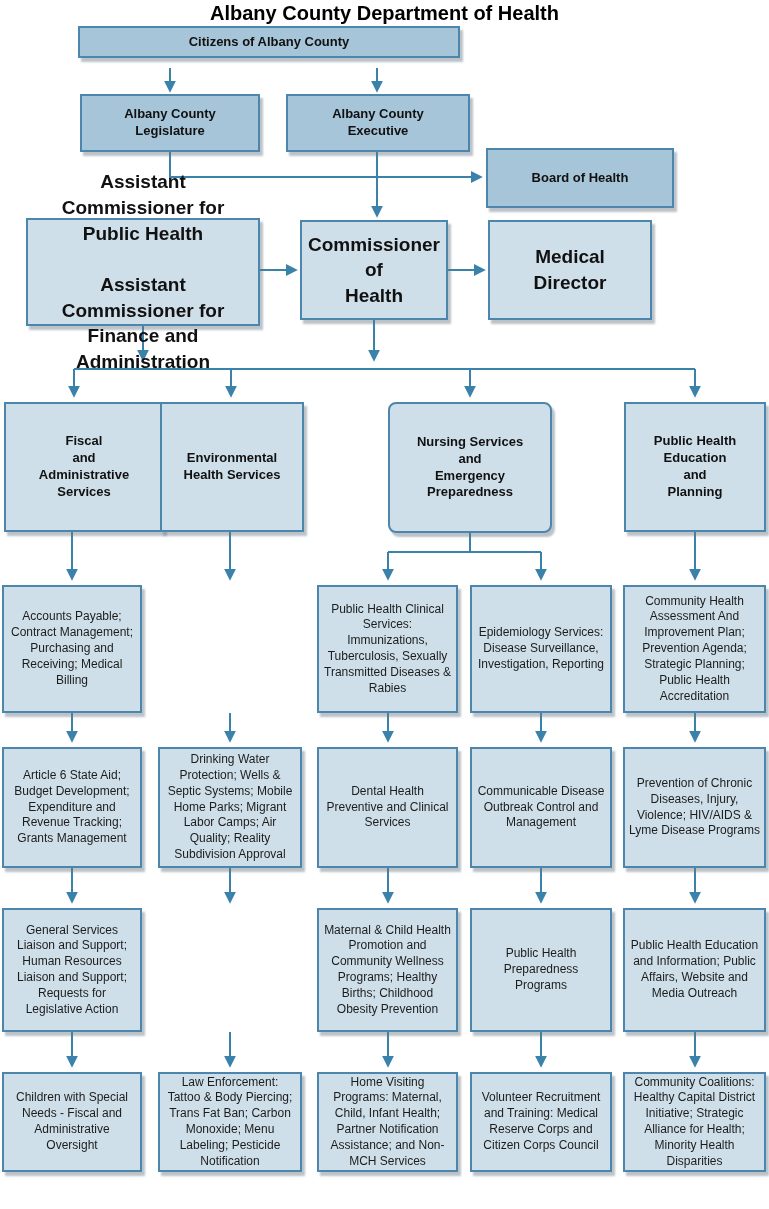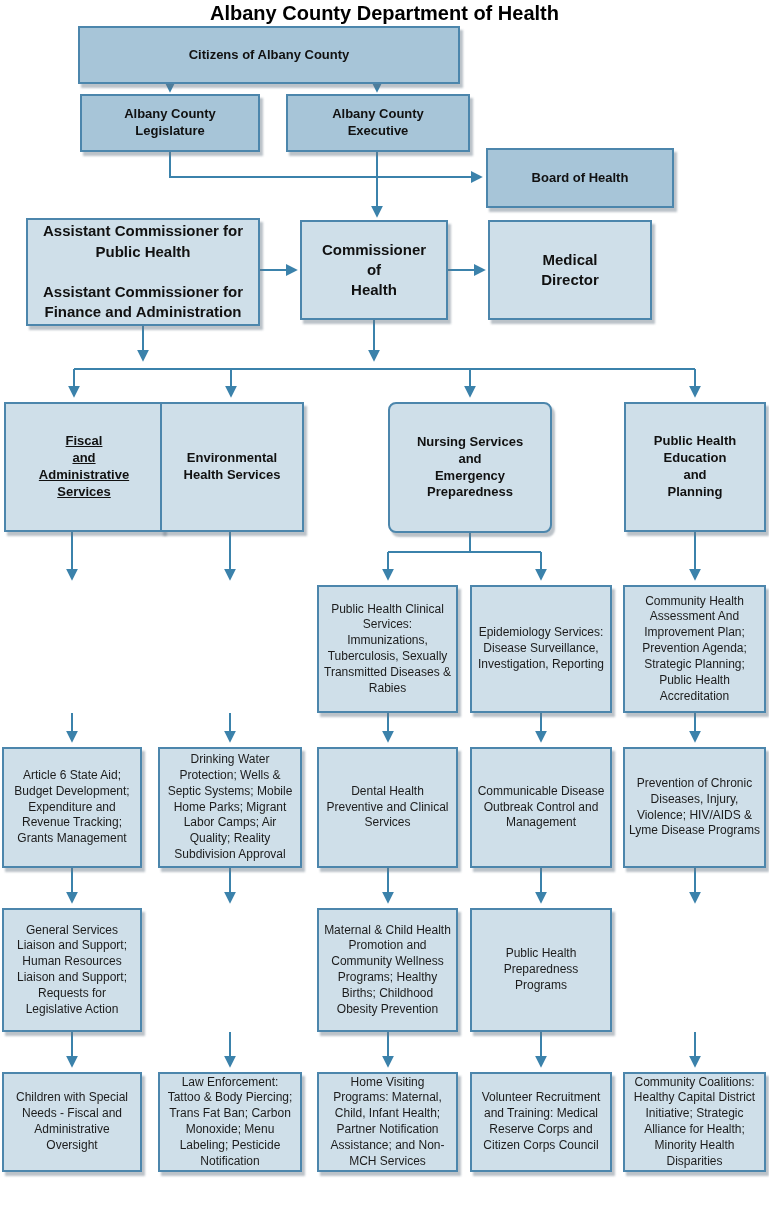--- a/index.html
+++ b/index.html
@@ -18,33 +18,33 @@
     position:absolute;z-index:1;box-sizing:border-box;
     border:2px solid var(--border,#4c86ac);
     background:var(--box-light,#cfdfe9);
     display:flex;align-items:center;justify-content:center;
     text-align:center;white-space:pre-line;
     box-shadow:3px 4px 2px rgba(105,120,132,0.45);
     padding:2px 4px;
   }
   .dark{background:var(--box-dark,#a7c5d8);}
   .hd{font-weight:bold;font-size:13px;line-height:1.3;}
-  .hd2{font-weight:bold;font-size:15px;line-height:1.35;}
+  .hd2{font-weight:bold;font-size:19px;line-height:1.35;}
   .detail{font-size:12px;line-height:1.32;color:#1c1c1c;}
   
-  .b-cit{left:78px;top:26px;width:382px;height:58px;}
+  .b-cit{left:78px;top:26px;width:382px;height:32px;}
   .b-leg{left:80px;top:94px;width:180px;height:58px;}
   .b-exe{left:286px;top:94px;width:184px;height:58px;}
   .b-boh{left:486px;top:148px;width:188px;height:60px;}
   
   .b-asst{left:26px;top:218px;width:234px;height:108px;}
   .b-comm{left:300px;top:220px;width:148px;height:100px;}
   .b-med{left:488px;top:220px;width:164px;height:100px;text-align:center;}
   
-  .b-d1{left:4px;top:402px;width:160px;height:130px;text-decoration:underline;}
+  .b-d1{left:4px;top:402px;width:160px;height:130px;}
   .b-d2{left:160px;top:402px;width:144px;height:130px;}
   .b-d3{left:388px;top:402px;width:164px;height:131px;border-radius:8px;}
   .b-d4{left:624px;top:402px;width:142px;height:130px;}
   
   .c1{left:2px;width:140px;}
   .c2{left:158px;width:144px;}
   .c3{left:317px;width:141px;}
   .c4{left:470px;width:142px;}
   .c5{left:623px;width:143px;}
   
@@ -140,34 +140,36 @@
 Health Services</div>
   <div class="node hd b-d3">Nursing Services
 and
 Emergency
 Preparedness</div>
   <div class="node hd b-d4">Public Health
 Education
 and
 Planning</div>
 
+  <div class="node detail c1 r1">Accounts Payable; Contract Management; Purchasing and Receiving; Medical Billing</div>
   <div class="node detail c1 r2">Article 6 State Aid; Budget Development; Expenditure and Revenue Tracking; Grants Management</div>
   <div class="node detail c1 r3">General Services Liaison and Support; Human Resources Liaison and Support; Requests for Legislative Action</div>
   <div class="node detail c1 r4">Children with Special Needs - Fiscal and Administrative Oversight</div>
 
   <div class="node detail c2 r2">Drinking Water Protection; Wells &amp; Septic Systems; Mobile Home Parks; Migrant Labor Camps; Air Quality; Reality Subdivision Approval</div>
   <div class="node detail c2 r4">Law Enforcement: Tattoo &amp; Body Piercing; Trans Fat Ban; Carbon Monoxide; Menu Labeling; Pesticide Notification</div>
 
   <div class="node detail c3 r1">Public Health Clinical Services: Immunizations, Tuberculosis, Sexually Transmitted Diseases &amp; Rabies</div>
   <div class="node detail c3 r2">Dental Health Preventive and Clinical Services</div>
   <div class="node detail c3 r3">Maternal &amp; Child Health Promotion and Community Wellness Programs; Healthy Births; Childhood Obesity Prevention</div>
   <div class="node detail c3 r4">Home Visiting Programs: Maternal, Child, Infant Health; Partner Notification Assistance; and Non-MCH Services</div>
 
   <div class="node detail c4 r1">Epidemiology Services: Disease Surveillance, Investigation, Reporting</div>
   <div class="node detail c4 r2">Communicable Disease Outbreak Control and Management</div>
   <div class="node detail c4 r3">Public Health Preparedness Programs</div>
   <div class="node detail c4 r4">Volunteer Recruitment and Training: Medical Reserve Corps and Citizen Corps Council</div>
 
   <div class="node detail c5 r1">Community Health Assessment And Improvement Plan; Prevention Agenda; Strategic Planning; Public Health Accreditation</div>
   <div class="node detail c5 r2">Prevention of Chronic Diseases, Injury, Violence; HIV/AIDS &amp; Lyme Disease Programs</div>
+  <div class="node detail c5 r3">Public Health Education and Information; Public Affairs, Website and Media Outreach</div>
   <div class="node detail c5 r4">Community Coalitions: Healthy Capital District Initiative; Strategic Alliance for Health; Minority Health Disparities</div>
 
 </div>
 
 </body></html>

